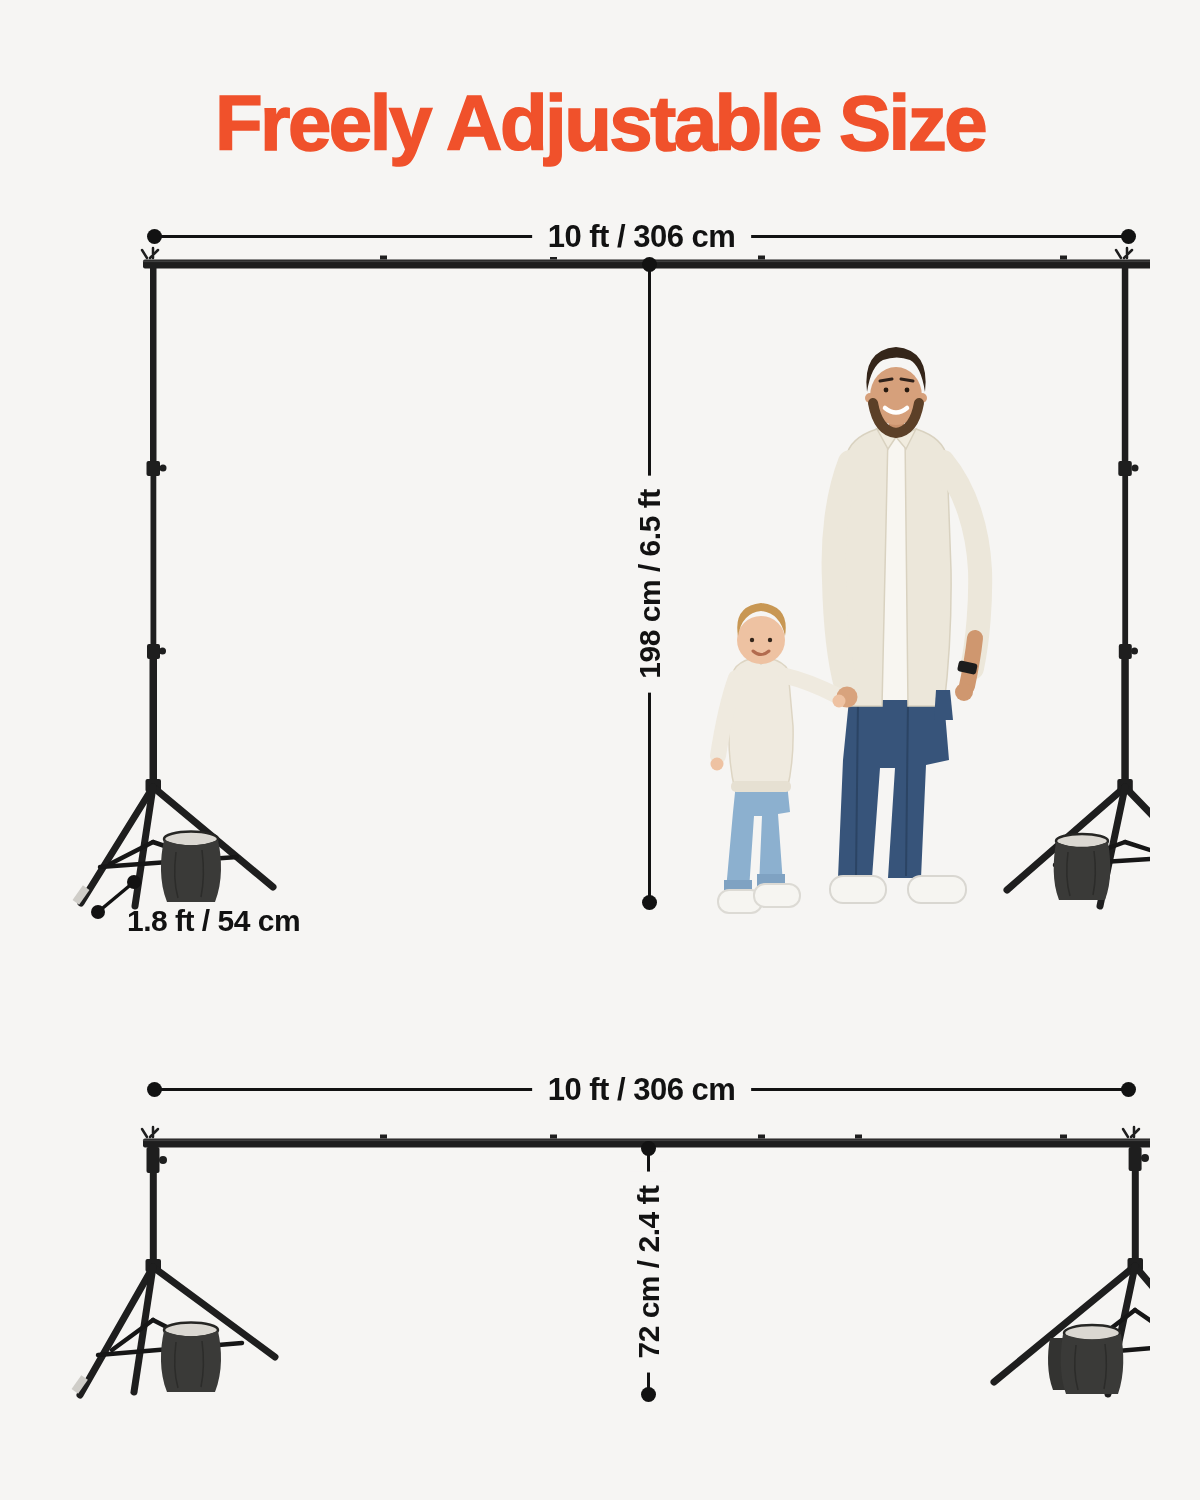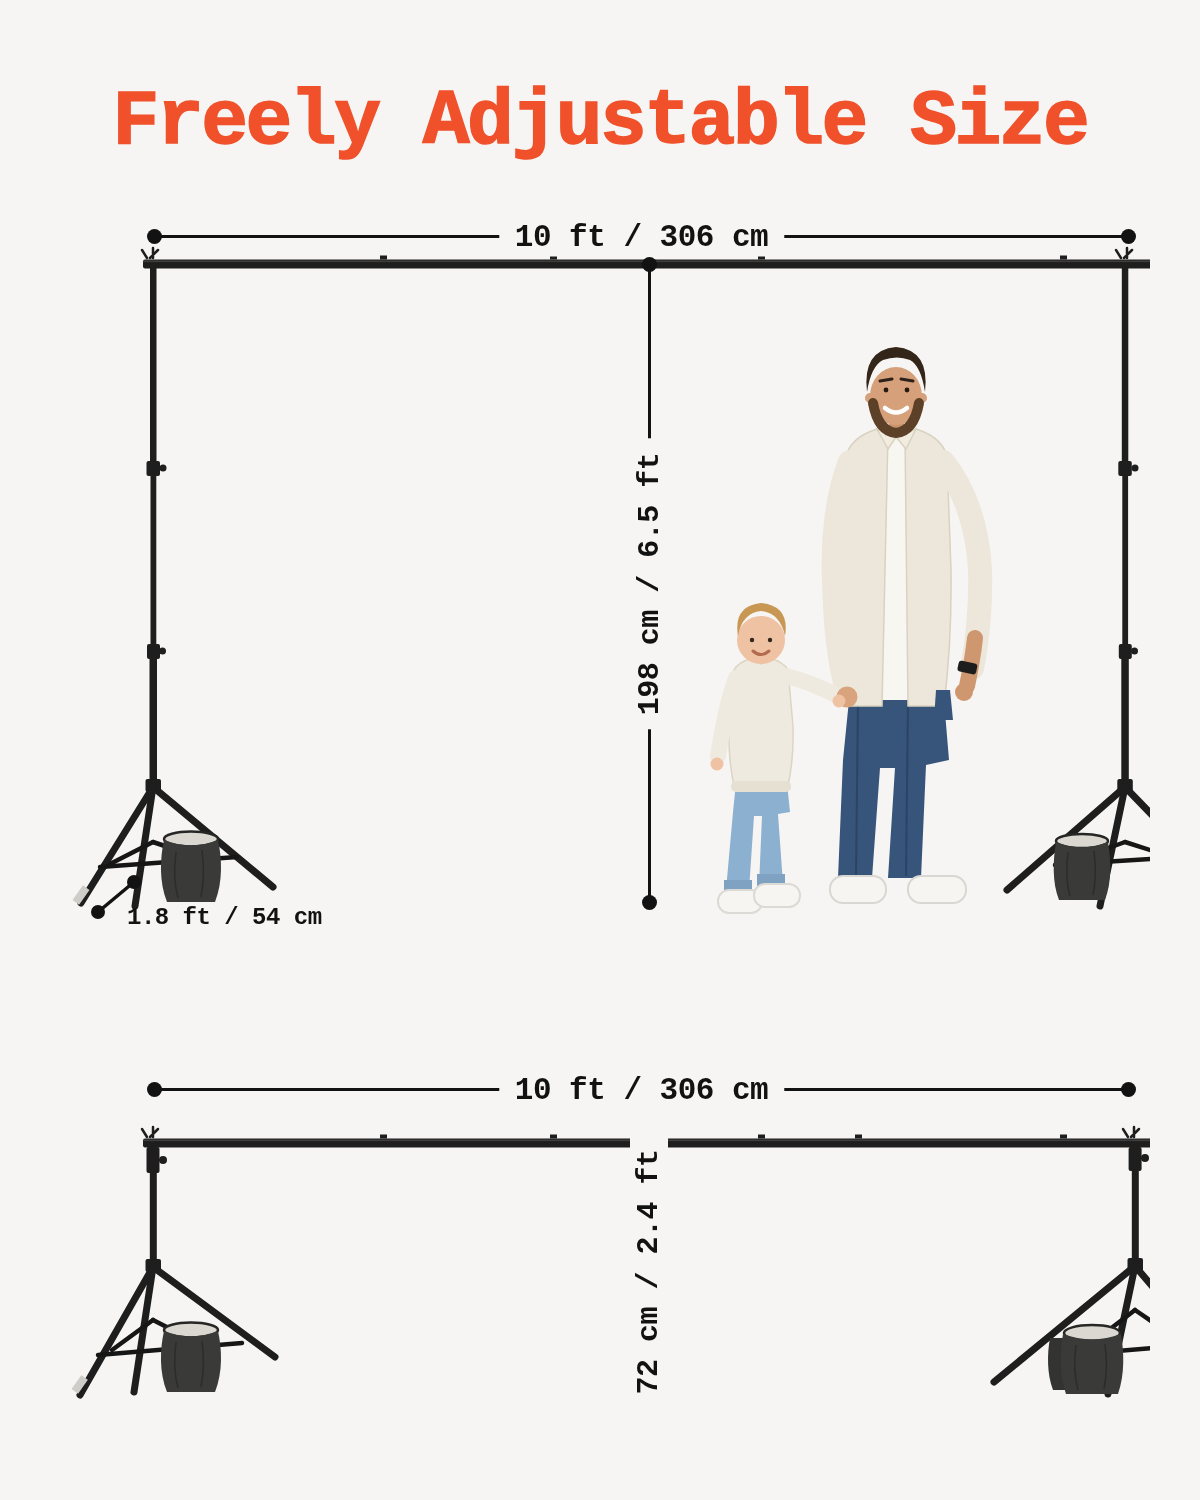--- a/index.html
+++ b/index.html
@@ -5,21 +5,21 @@
   :root{
     --background:#f6f5f3; --accent:#f0512b; --ink:#121212;
     --stand:#1e1e1e; --sandbag:#3a3a38; --cream:#ece7da;
     --jeans-dark:#37547a; --jeans-light:#8cb0cf;
     --skin-man:#d6a07b; --skin-child:#eec2a2;
     --hair-man:#342519; --hair-child:#c89753; --shoe-white:#f6f5f1;
   }
   html,body{margin:0;padding:0;background:var(--background);}
   .canvas{position:relative;width:1100px;height:1500px;margin:0 auto;
     background:var(--background);overflow:hidden;
-    font-family:Liberation Mono, monospace;color:var(--ink);}
+    font-family:Liberation Sans, sans-serif;color:var(--ink);}
   .title{position:absolute;top:78px;left:0;width:100%;margin:0;text-align:center;
     font-size:78px;font-weight:700;letter-spacing:-2.5px;color:var(--accent);
     -webkit-text-stroke:1.5px var(--accent);}
   .illus{position:absolute;left:0;width:1200px;display:block;}
   
   .dim{position:absolute;}
   .dot{position:absolute;width:15px;height:15px;border-radius:50%;background:var(--ink);}
   .dim .line{position:absolute;background:var(--ink);}
   .dim-h{height:15px;}
   .dim-h .line{left:7px;right:7px;top:6px;height:3px;}
@@ -28,21 +28,21 @@
   .dlabel{position:absolute;white-space:nowrap;background:var(--background);
     font-weight:700;font-size:31px;letter-spacing:-0.5px;color:var(--ink);}
   .dim-h .dlabel{left:50%;top:7.5px;transform:translate(-50%,-50%);padding:2px 16px;}
   .dim-h .dlabel.cond{transform:translate(-50%,-50%) scaleX(0.93);letter-spacing:-1.5px;padding:2px 8px;}
   .dim-v{width:15px;}
   .dim-v .line{top:7px;bottom:7px;left:6px;width:3px;}
   .dim-v .dot-t{top:0;left:0;}
   .dim-v .dot-b{bottom:0;left:0;}
   .dim-v .dlabel{left:7.5px;top:50%;transform:translate(-50%,-50%) rotate(-90deg);
     padding:2px 14px;font-size:30px;}
-  .callout-label{position:absolute;font-weight:700;font-size:24px;letter-spacing:-0.5px;
+  .callout-label{position:absolute;font-weight:700;font-size:30px;letter-spacing:-0.5px;
     white-space:nowrap;color:var(--ink);}
   
   .st{fill:var(--stand);}
   .leg{stroke:var(--stand);stroke-width:7;stroke-linecap:round;fill:none;}
   .strut{stroke:#161616;stroke-width:4.5;stroke-linecap:round;fill:none;}
   .wing{stroke:var(--stand);stroke-width:2.5;stroke-linecap:round;fill:none;}
   .bag{fill:var(--sandbag);}
   .bagrim{fill:#dbd8d2;stroke:#262624;stroke-width:2.5;}
   .bagfold{stroke:#2c2c2a;stroke-width:1.5;fill:none;}
   .creamArm{stroke:var(--cream);stroke-width:24;stroke-linecap:round;fill:none;}

